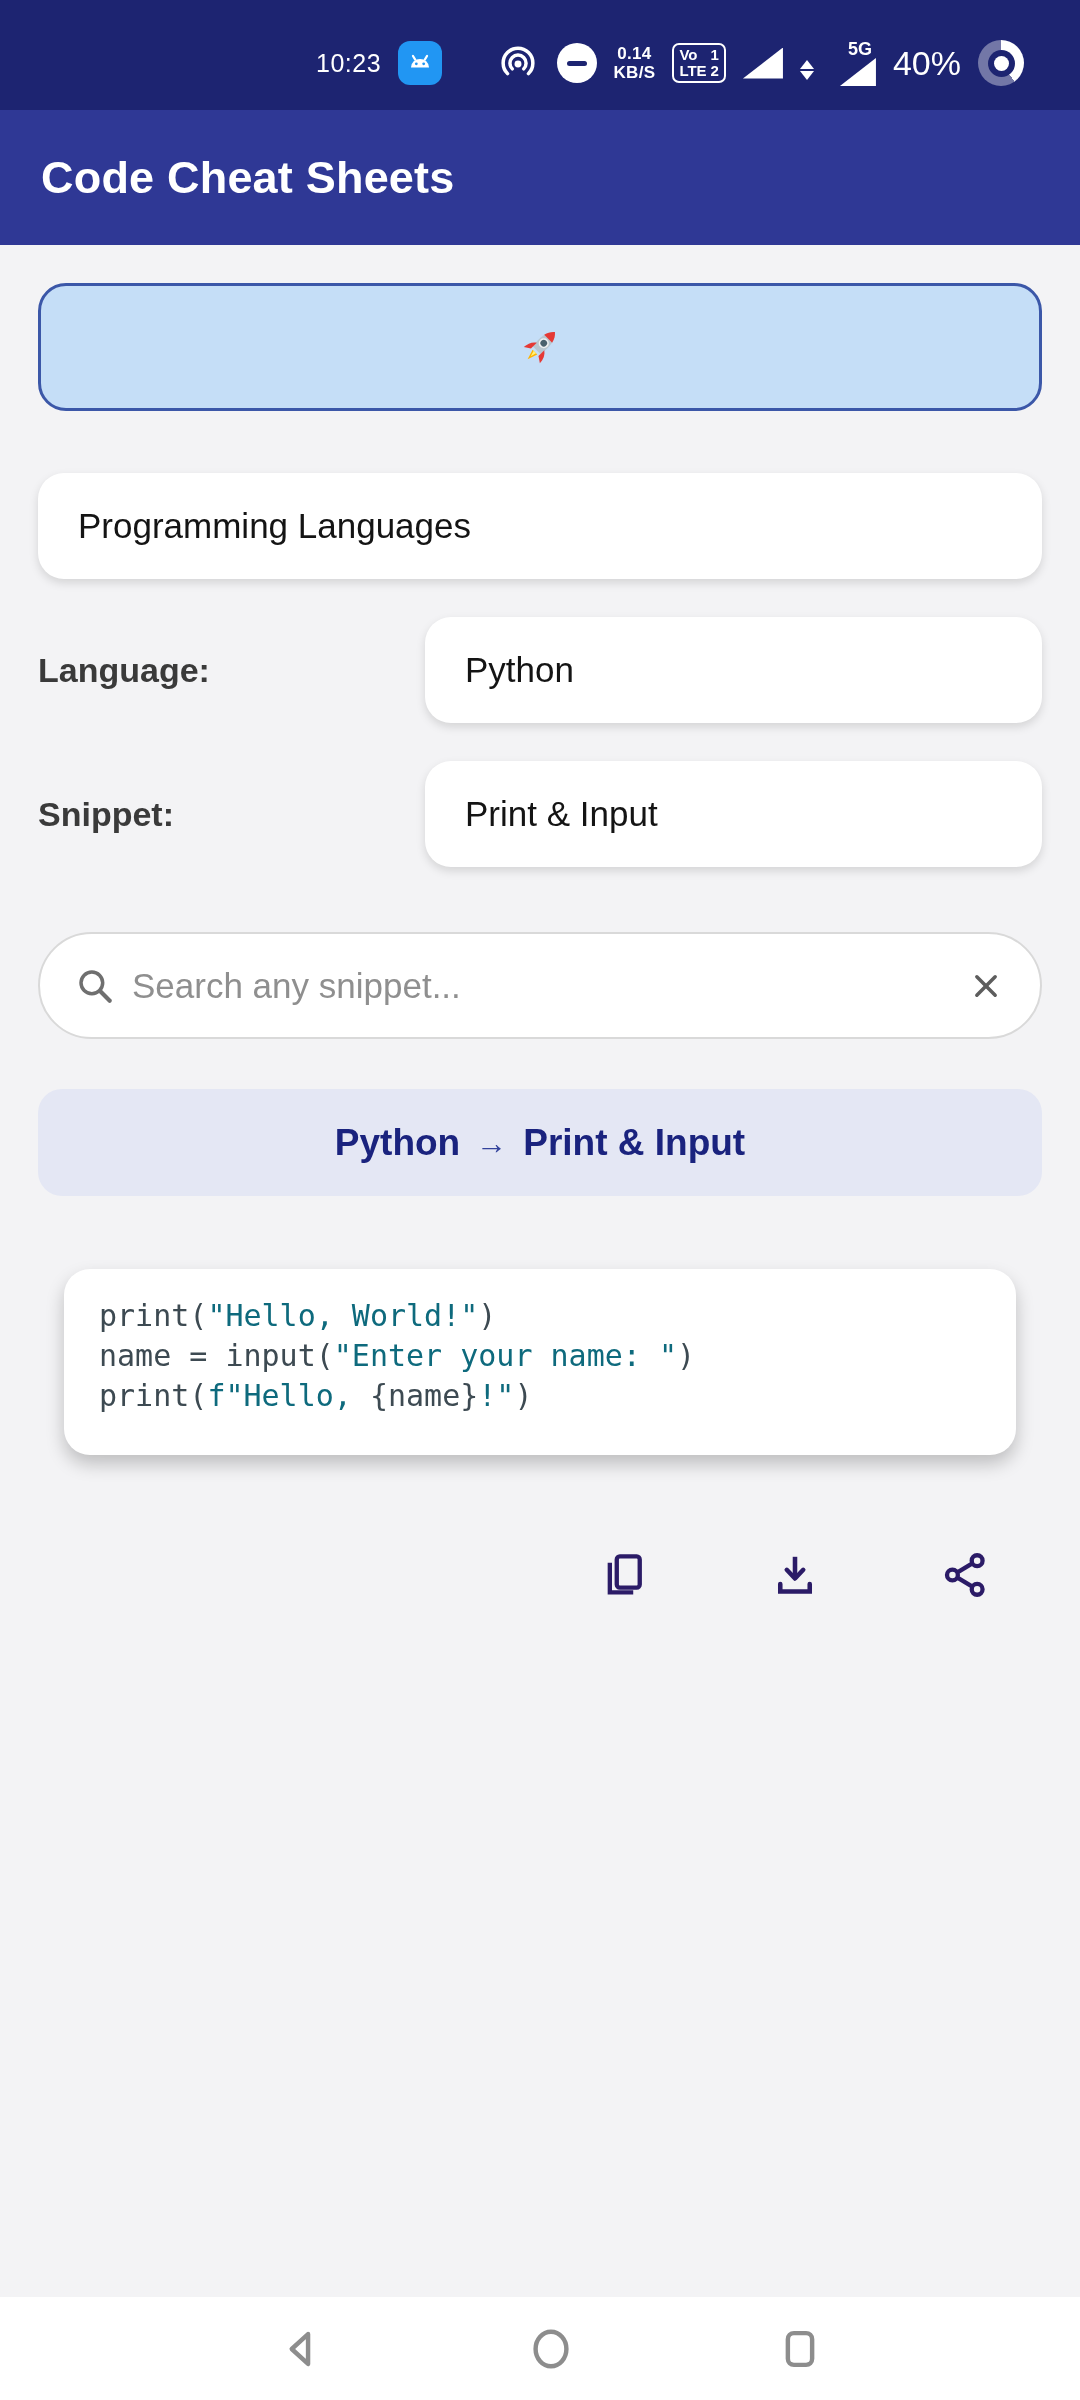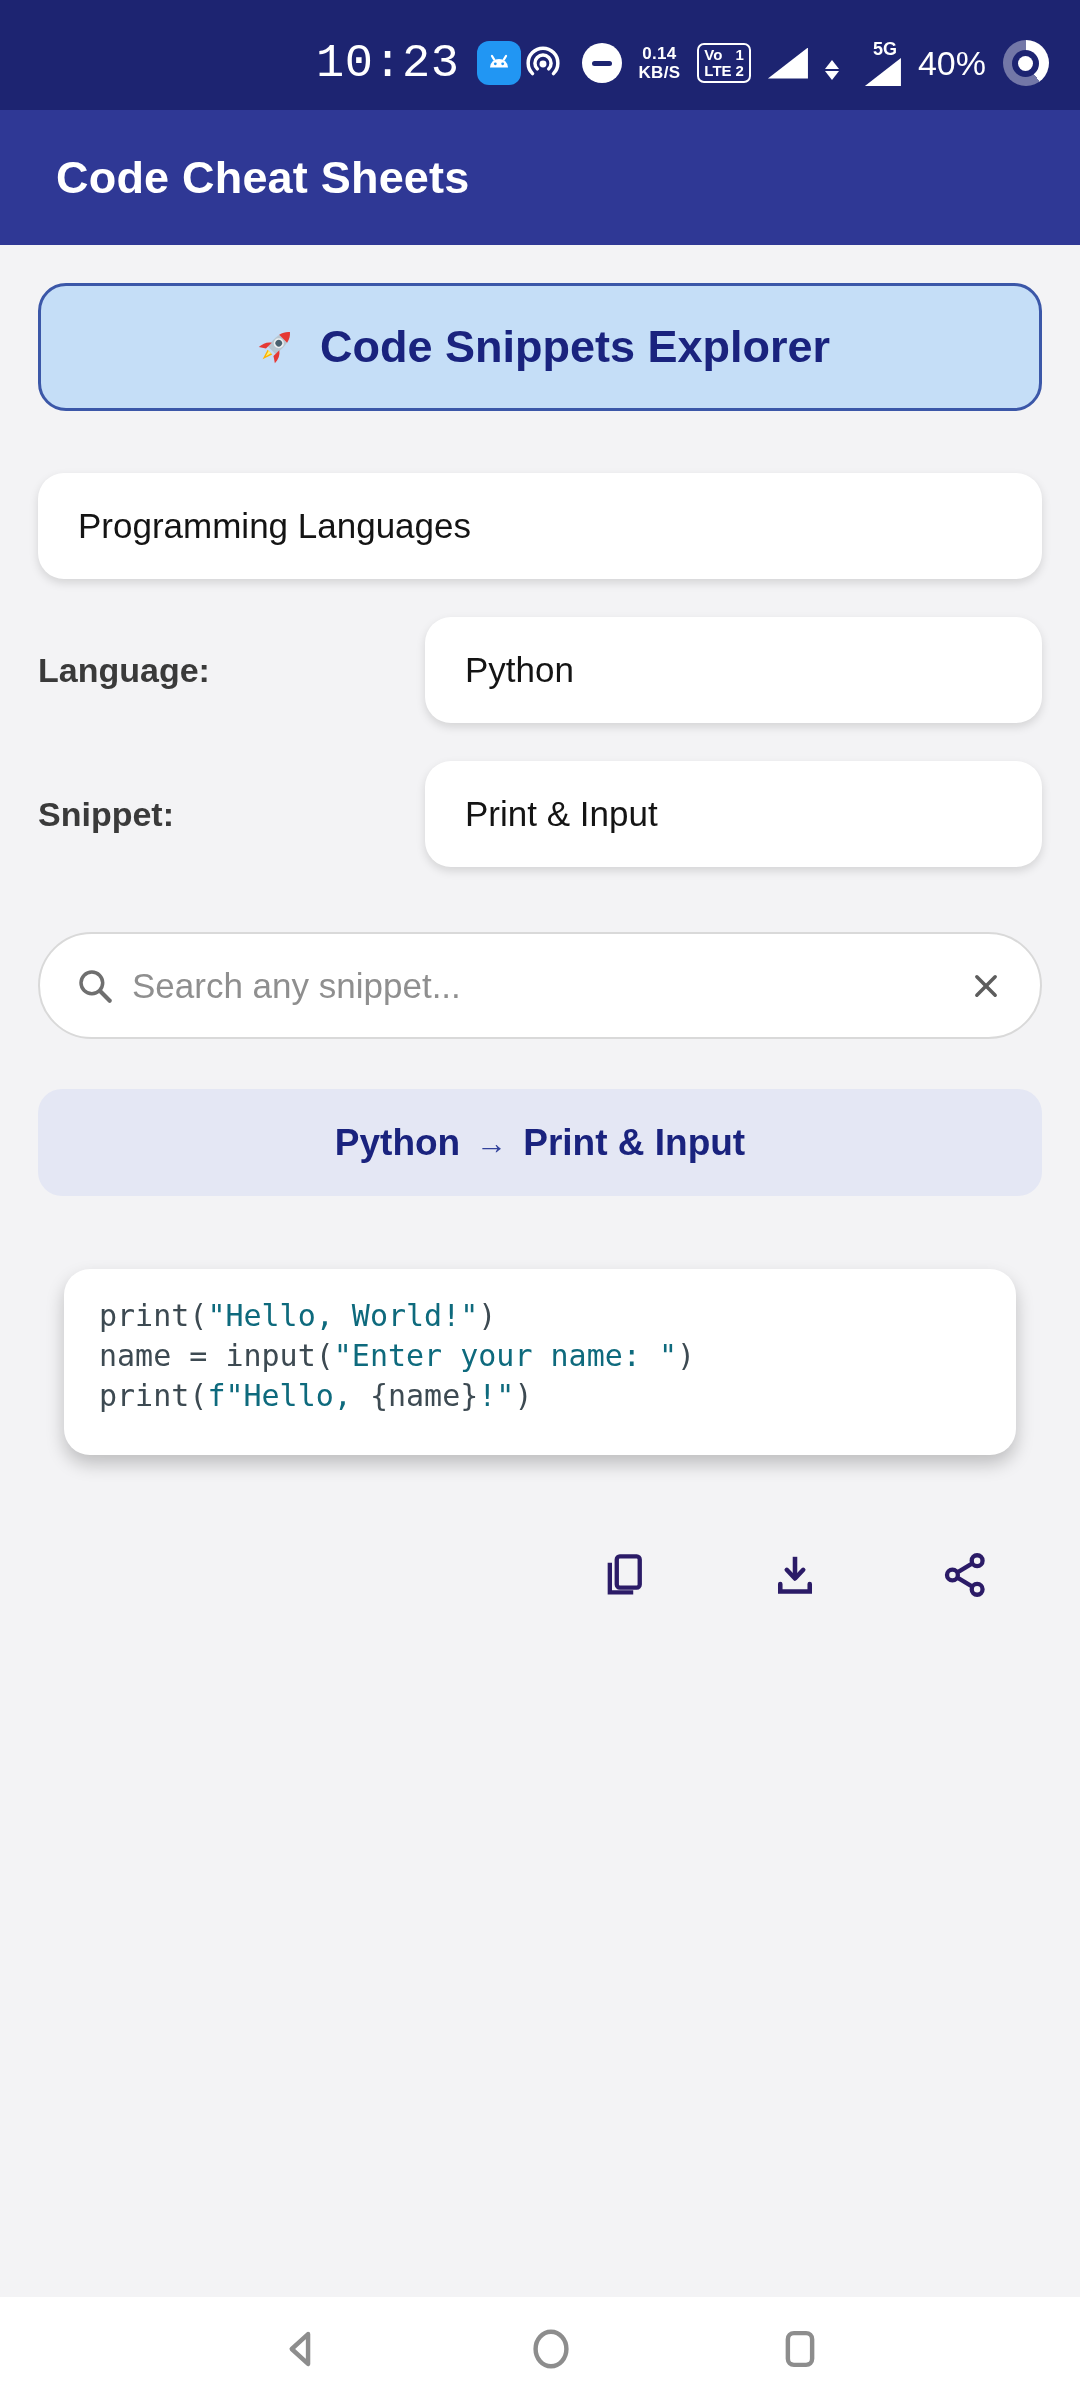--- a/index.html
+++ b/index.html
@@ -10,21 +10,21 @@
     --icon-purple:#2b1b67; --nav-icon:#8d8d8d; --android-blue:#2196f3;
   }
   *{margin:0;padding:0;box-sizing:border-box;}
   html,body{background:#dcdcdc;}
   body{font-family:"Liberation Sans",sans-serif;}
   .screen{width:1080px;height:2400px;display:flex;flex-direction:column;background:var(--page-bg);overflow:hidden;position:relative;margin:0 auto;}
 
   
   .status-bar{height:110px;background:var(--status-bar-bg);display:flex;align-items:center;justify-content:space-between;padding:16px 56px 0 316px;color:#fff;flex:none;}
   .status-left{display:flex;align-items:center;gap:17px;}
-  .status-time{font-size:47px;font-weight:500;letter-spacing:.5px;font-family:Liberation Mono, monospace;}
+  .status-time{font-size:25px;font-weight:500;letter-spacing:.5px;}
   .android-badge{width:44px;height:44px;border-radius:12px;background:var(--android-blue);display:grid;place-items:center;}
   .status-right{display:flex;align-items:center;gap:17px;}
   .rate{display:flex;flex-direction:column;align-items:center;font-size:17px;font-weight:bold;line-height:19px;letter-spacing:.3px;}
   .volte{border:2.5px solid #fff;border-radius:7px;padding:2px 5px;display:grid;grid-template-columns:auto auto;column-gap:4px;font-size:15px;font-weight:bold;line-height:16px;}
   .volte span{display:block;}
   .tri{width:40px;height:31px;background:#fff;clip-path:polygon(100% 0,100% 100%,0 100%);}
   .sig2{display:flex;align-items:flex-end;gap:3px;}
   .updown{display:flex;flex-direction:column;gap:2px;margin-bottom:6px;}
   .updown i{display:block;width:0;height:0;border-left:7px solid transparent;border-right:7px solid transparent;}
   .updown .up{border-bottom:9px solid #fff;}
@@ -33,21 +33,21 @@
   .sig2-label{font-size:18px;font-weight:bold;line-height:18px;margin-right:4px;}
   .sig2 .tri{width:36px;height:28px;}
   .battery-pct{font-size:34px;font-weight:500;}
   .battery{width:46px;height:46px;border-radius:50%;background:conic-gradient(#fff 0 144deg,rgba(255,255,255,.38) 144deg 360deg);display:grid;place-items:center;}
   .battery-inner{width:27px;height:27px;border-radius:50%;background:var(--status-bar-bg);display:grid;place-items:center;}
   .battery-dot{width:15px;height:15px;border-radius:50%;background:#fff;}
   .dnd{width:40px;height:40px;border-radius:50%;background:#fff;display:grid;place-items:center;}
   .dnd i{display:block;width:20px;height:5px;border-radius:3px;background:var(--status-bar-bg);}
 
   
-  .app-bar{height:135px;background:var(--app-bar-bg);display:flex;align-items:center;padding:0 56px;flex:none;}
+  .app-bar{height:135px;background:var(--app-bar-bg);display:flex;align-items:center;padding:0 41px;flex:none;}
   .app-title{color:#fff;font-size:45px;font-weight:bold;letter-spacing:.2px;}
 
   
   .content{flex:1;padding:0 38px;}
   .banner{margin-top:38px;height:128px;background:var(--banner-bg);border:3px solid var(--banner-border);border-radius:28px;display:flex;align-items:center;justify-content:center;gap:20px;cursor:pointer;}
   .banner-title{font-size:45px;font-weight:bold;color:var(--navy);}
 
   .form-rows{margin-top:62px;display:flex;flex-direction:column;gap:38px;}
   .form-row{display:flex;align-items:center;}
   .form-label{width:387px;font-size:34px;font-weight:bold;color:#3a3a3a;}
@@ -141,21 +141,20 @@
         <g transform="rotate(45 16 16)">
           <path d="M16 2.5 C19.4 5.4 20.9 11 19.4 19 h-6.8 C11.1 11 12.6 5.4 16 2.5 Z" fill="#b8c7d1"></path>
           <path d="M16 2.5 C17.8 4 19 6 19.6 8.6 h-7.2 C13 6 14.2 4 16 2.5 Z" fill="#e53935"></path>
           <circle cx="16" cy="12.6" r="2.7" fill="#49616e" stroke="#eceff1" stroke-width="1.1"></circle>
           <path d="M12.6 15.5 C10 17.4 8.9 20 8.7 23.4 L12.6 20.8 Z" fill="#e53935"></path>
           <path d="M19.4 15.5 C22 17.4 23.1 20 23.3 23.4 L19.4 20.8 Z" fill="#e53935"></path>
           <path d="M13.9 20.6 h4.2 L16 27.2 Z" fill="#ffb300"></path>
           <path d="M14.9 20.6 h2.2 L16 24.4 Z" fill="#fff176"></path>
         </g>
       </svg>
-      <span class="banner-title">Code Snippets Explorer</span>
     </div>
 
     <div class="form-rows">
       <div class="form-row">
         <div class="dropdown">
           <span class="dropdown-value">Programming Languages</span>
         </div>
       </div>
       <div class="form-row">
         <span class="form-label">Language:</span>

